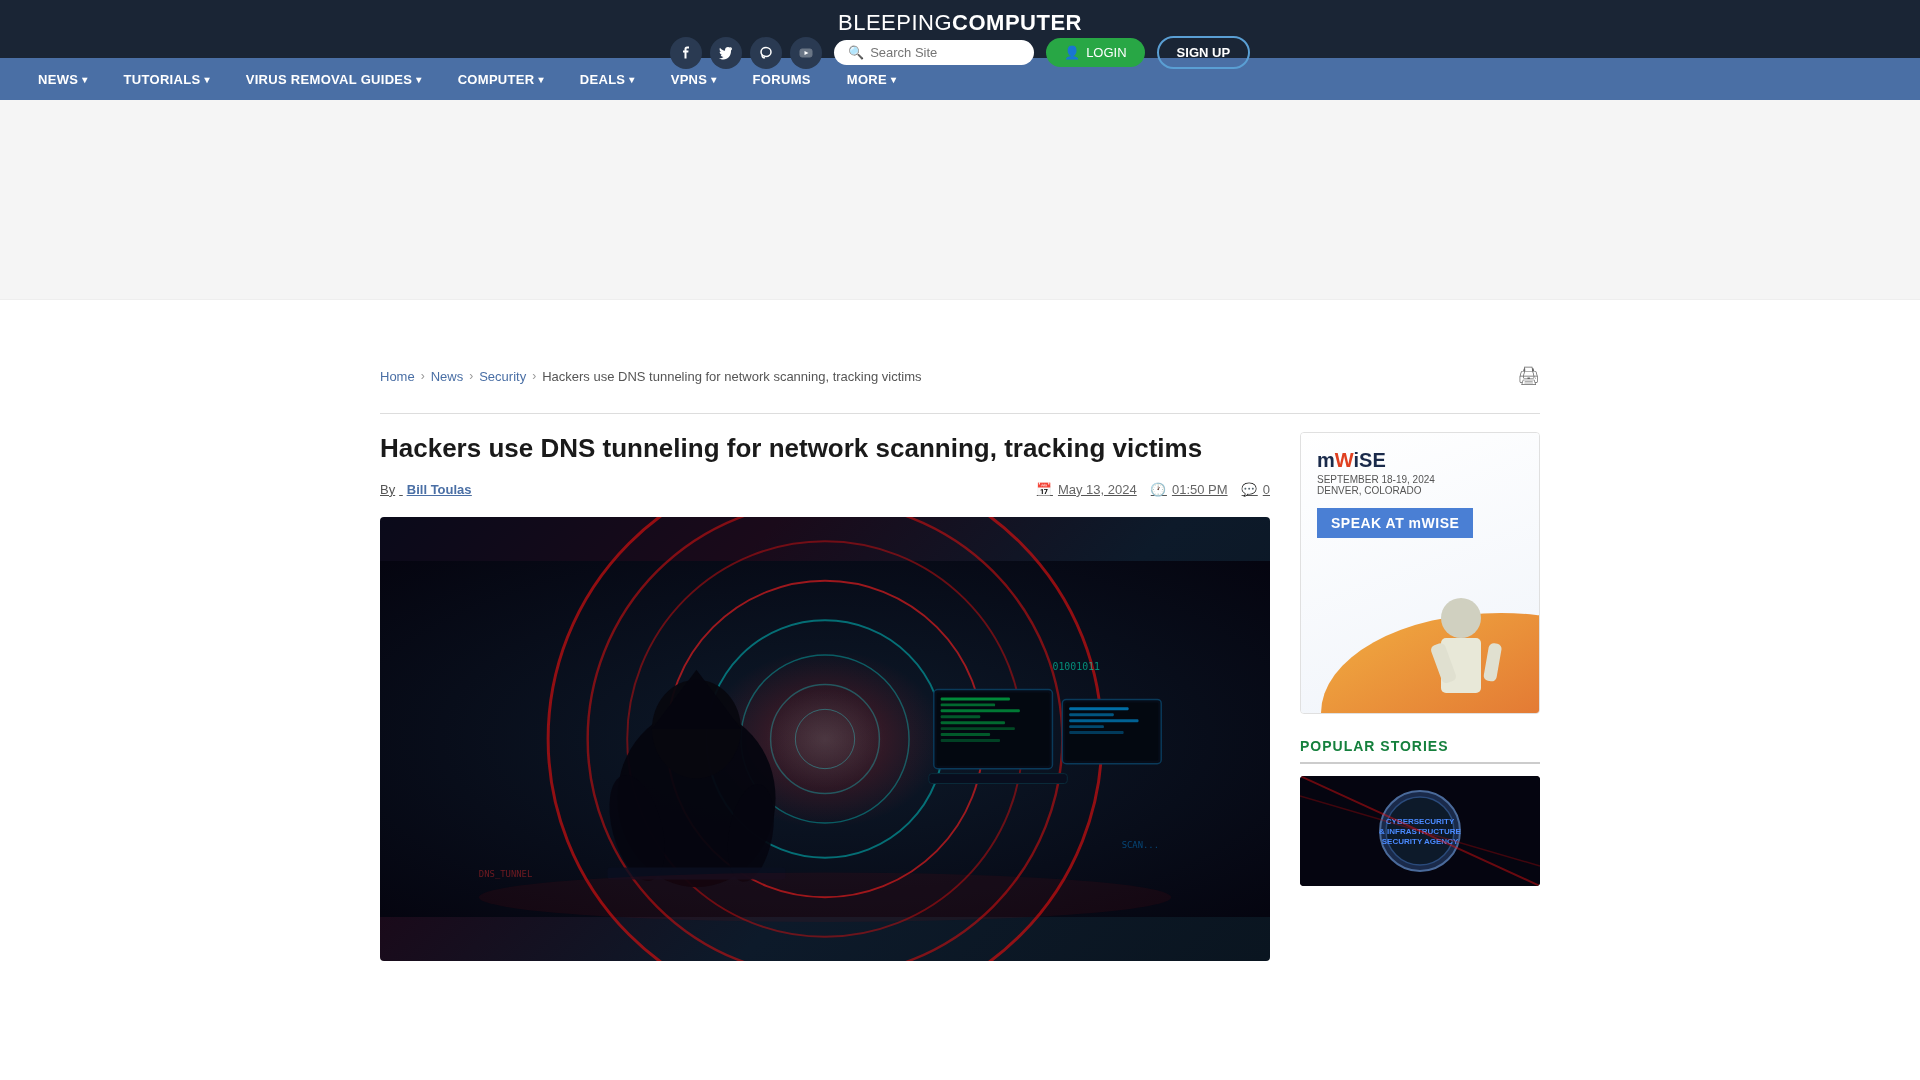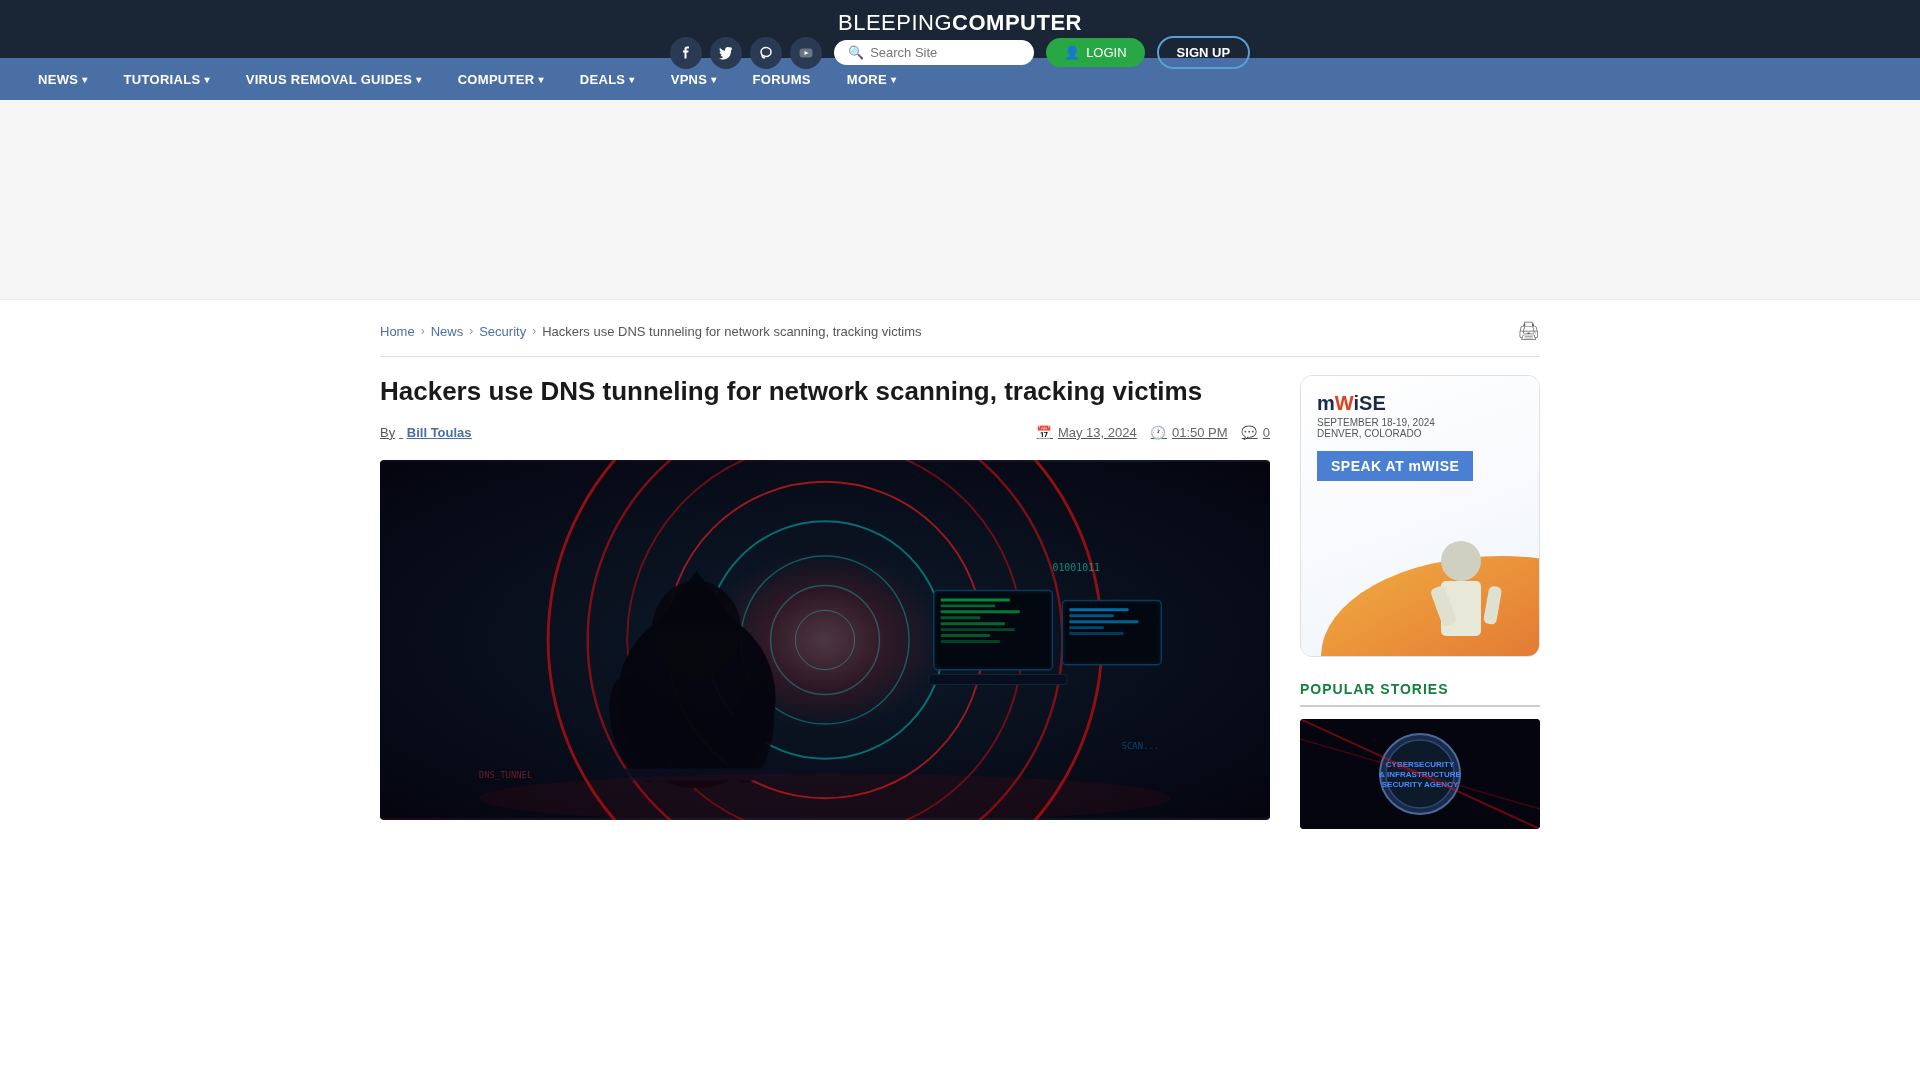--- a/index.html
+++ b/index.html
@@ -129,21 +129,22 @@
     }
 
     
     .breadcrumb {
       display: flex;
       align-items: center;
       gap: 6px;
       font-size: 13px;
       margin-bottom: 18px;
       border-bottom: 1px solid #ddd;
-      padding-bottom: 14px;
+      padding-bottom: 26px;
+      margin-top: 45px;
     }
     .breadcrumb a { color: #4a6fa5; text-decoration: none; }
     .breadcrumb .sep { color: #999; font-size: 12px; }
     .breadcrumb .current { color: #555; }
     .print-icon { margin-left: auto; color: #666; cursor: pointer; font-size: 18px; }
 
     
     .content-layout {
       display: flex;
       gap: 30px;
@@ -181,21 +182,21 @@
       display: flex;
       align-items: center;
       gap: 5px;
       color: #666;
     }
     .meta-icon { font-size: 13px; color: #888; }
 
     
     .article-image {
       width: 100%;
-      height: 360px;
+      height: 444px;
       background: linear-gradient(135deg, #0a0a1a 0%, #1a0a1a 30%, #0d1a2a 60%, #0a1520 100%);
       border-radius: 4px;
       overflow: hidden;
       position: relative;
       display: flex;
       align-items: center;
       justify-content: center;
     }
     
     .article-image svg {
@@ -205,21 +206,21 @@
 
     
     .sidebar {
       width: 240px;
       flex-shrink: 0;
     }
 
     
     .ad-card {
       border: 1px solid #e0e0e0;
-      border-radius: 12px;
+      border-radius: 4px;
       overflow: hidden;
       margin-bottom: 24px;
     }
     .ad-card-inner {
       background: linear-gradient(160deg, #fff 0%, #f0f4fa 100%);
       padding: 16px;
       position: relative;
       min-height: 280px;
     }
     .mwise-logo {

